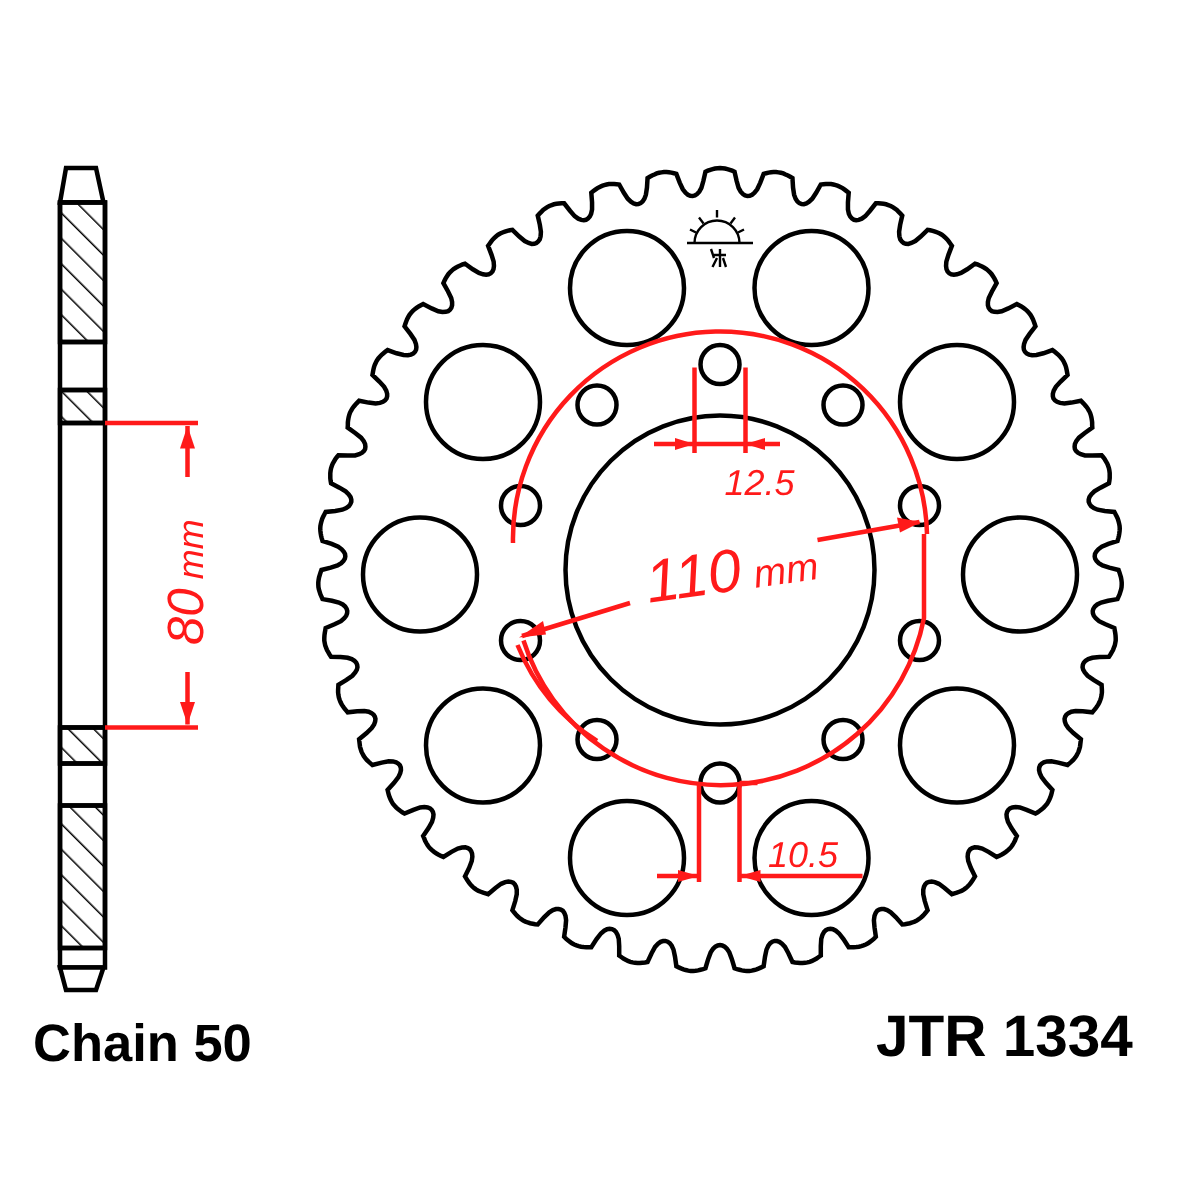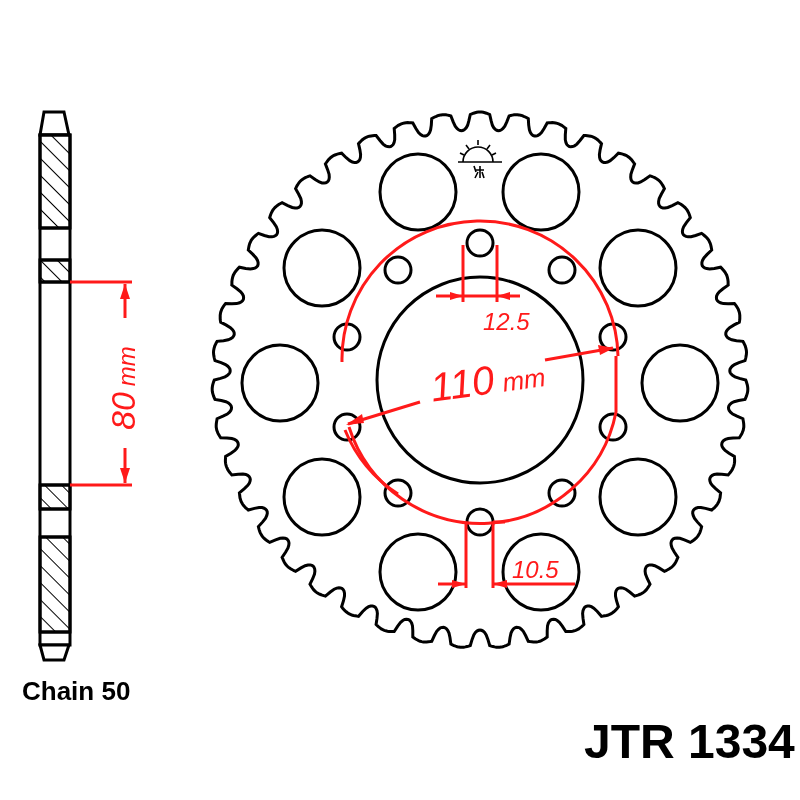--- a/index.html
+++ b/index.html
@@ -1,20 +1,20 @@
 <!DOCTYPE html>
 <html><head>
 <meta charset="utf-8">
 <style>
   html, body { margin: 0; padding: 0; background: #ffffff; }
   body { width: 800px; height: 800px; position: relative; overflow: hidden; font-family: "Liberation Sans", sans-serif; }
   #drawing { position: absolute; left: 0; top: 0; width: 800px; height: 800px; }
   .caption { position: absolute; font-family: "Liberation Sans", sans-serif; font-weight: bold; color: #000; white-space: nowrap; }
-  #chain-caption { left: 22px; top: 676px; font-size: 26px; }
-  #part-caption { left: 584px; top: 670px; font-size: 48px; letter-spacing: 0px; margin-top: 44px; }
+  #chain-caption { left: 22px; top: 676px; font-size: 35px; }
+  #part-caption { left: 584px; top: 670px; font-size: 39px; letter-spacing: 0px; }
   .dim-text { font-family: "Liberation Sans", sans-serif; font-style: italic; fill: #ff1a1a; }
 </style>
 </head>
 <body>
 
 <svg id="drawing" viewBox="0 0 800 800" xmlns="http://www.w3.org/2000/svg">
   <defs>
     <pattern id="hatch" patternUnits="userSpaceOnUse" width="12" height="12" patternTransform="rotate(-45)">
       <line x1="0" y1="0" x2="0" y2="12" stroke="#000" stroke-width="2"></line>
     </pattern>

